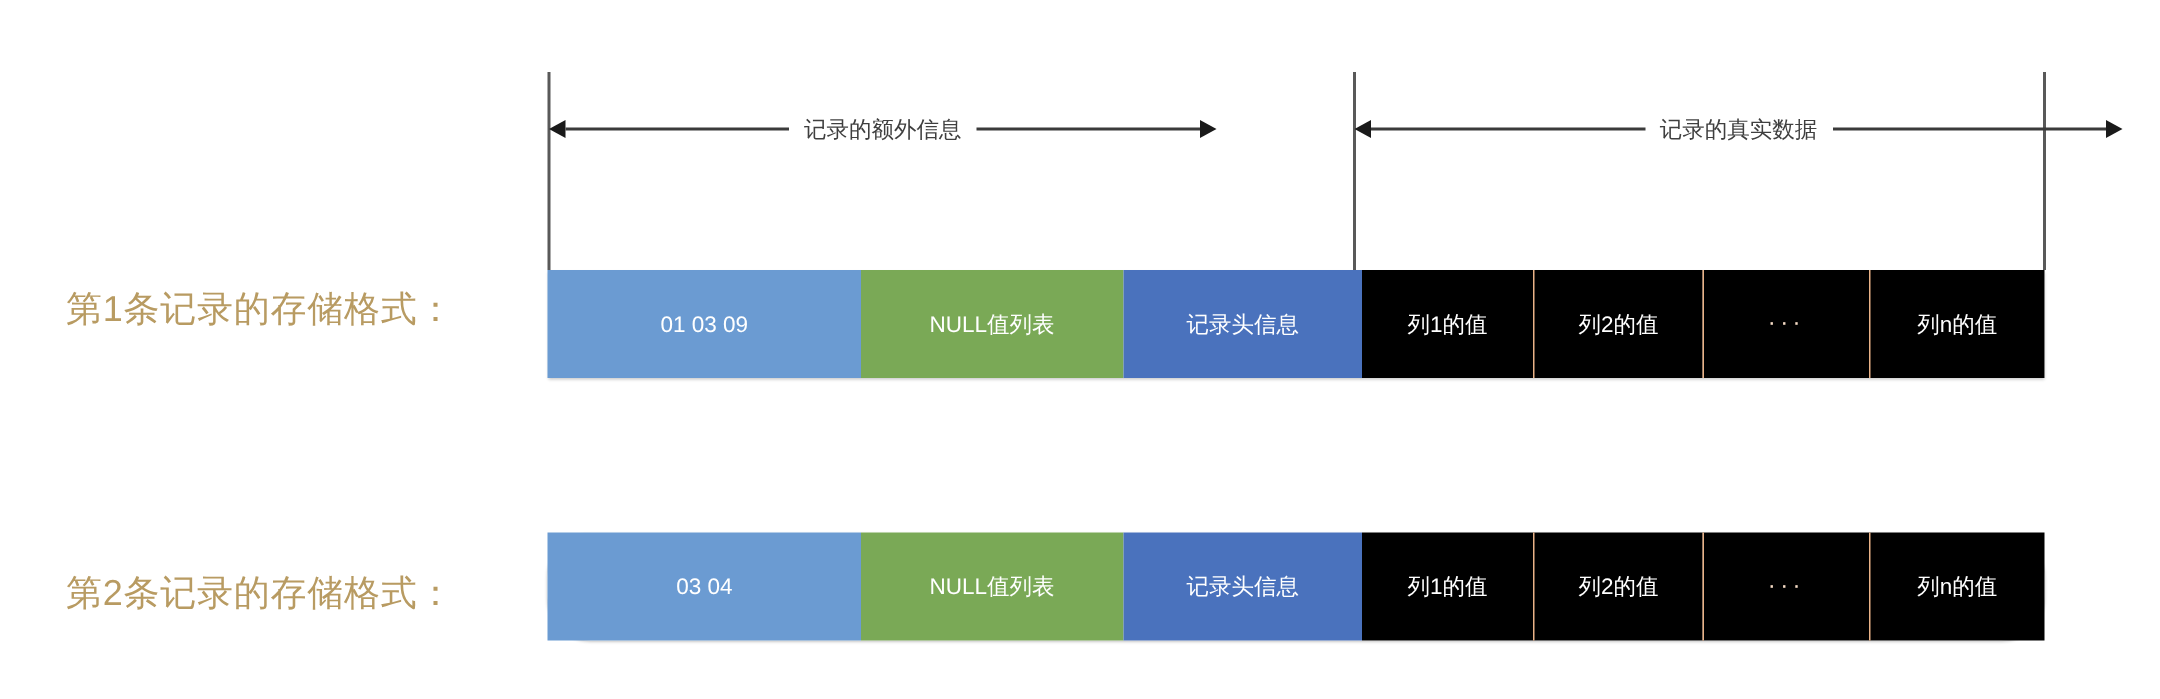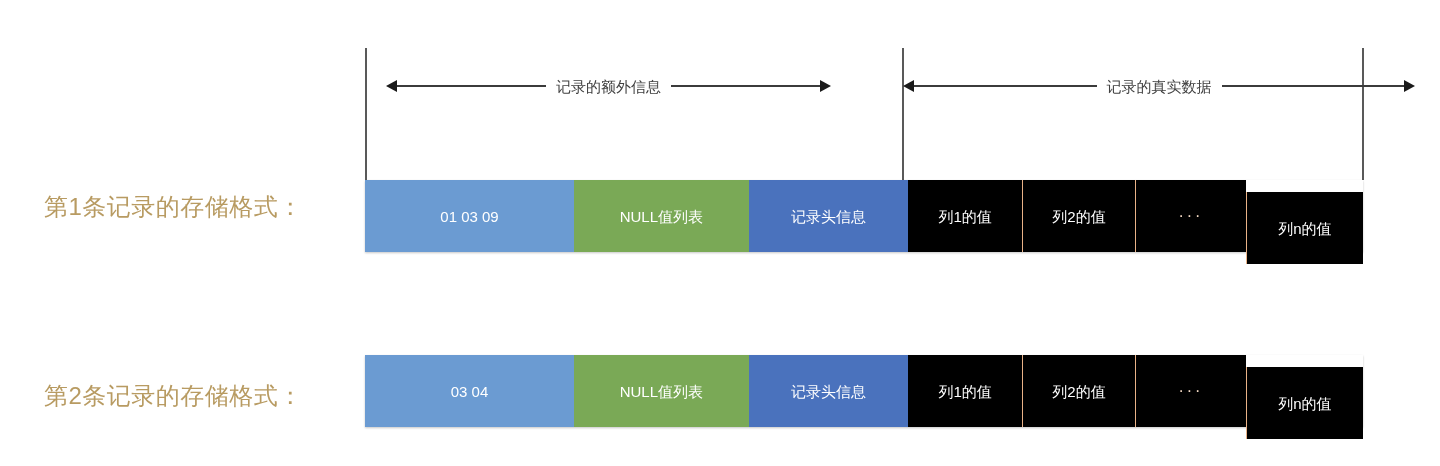--- a/index.html
+++ b/index.html
@@ -55,21 +55,21 @@
   .dim .head.rgt { border-left: 11px solid #1a1a1a; }
   .dim .dim-label {
     flex: 0 0 auto;
     padding: 0 10px;
     font-size: 15px;
     color: #3f3f3f;
     white-space: nowrap;
     line-height: 1;
     font-weight: 400;
   }
-  .dim.extra { left: 386px; width: 445px; }
+  .dim.extra { left: 366px; width: 445px; }
   .dim.real  { left: 903px; width: 512px; }
 
   
   .row-label {
     position: absolute;
     left: 44px;
     width: 310px;
     font-size: 24px;
     color: #b89b62;
     letter-spacing: 0.5px;
@@ -83,41 +83,41 @@
   .bar {
     position: absolute;
     left: 365px;
     width: 998px;
     height: 72px;
     display: flex;
     box-shadow: 0 1px 2px rgba(0,0,0,0.22);
     box-sizing: border-box;
   }
   .bar.r1 { top: 180px; }
-  .bar.r2 { top: 355px; }
+  .bar.r2 { top: 355px; border-radius: 29px; }
 
   .cell {
     display: flex;
     align-items: center;
     justify-content: center;
     font-size: 15px;
     color: #ffffff;
     white-space: nowrap;
     box-sizing: border-box;
     height: 100%;
     line-height: 1;
   }
   .cell.blue-light { width: 212px; background: #6b9bd2; }
   .cell.green      { width: 177px; background: #7aa956; }
   .cell.blue-dark  { width: 162px; background: #4a72bd; }
   .cell.orange     { background: #000000; border-left: 1px solid #e9b287; }
   .cell.orange.c1  { width: 115px; border-left: none; }
   .cell.orange.c2  { width: 115px; text-align: right; }
   .cell.orange.c3  { width: 112px; }
-  .cell.orange.c4  { width: 119px; margin-top: 12px; }
+  .cell.orange.c4  { width: 119px; }
   .cell.ellipsis   { color: #f7dcc6; letter-spacing: 3px; font-size: 16px; }
 </style>
 </head>
 <body>
 
 <div class="canvas">
 
   <div class="vline left"></div>
   <div class="vline mid"></div>
   <div class="vline right"></div>

